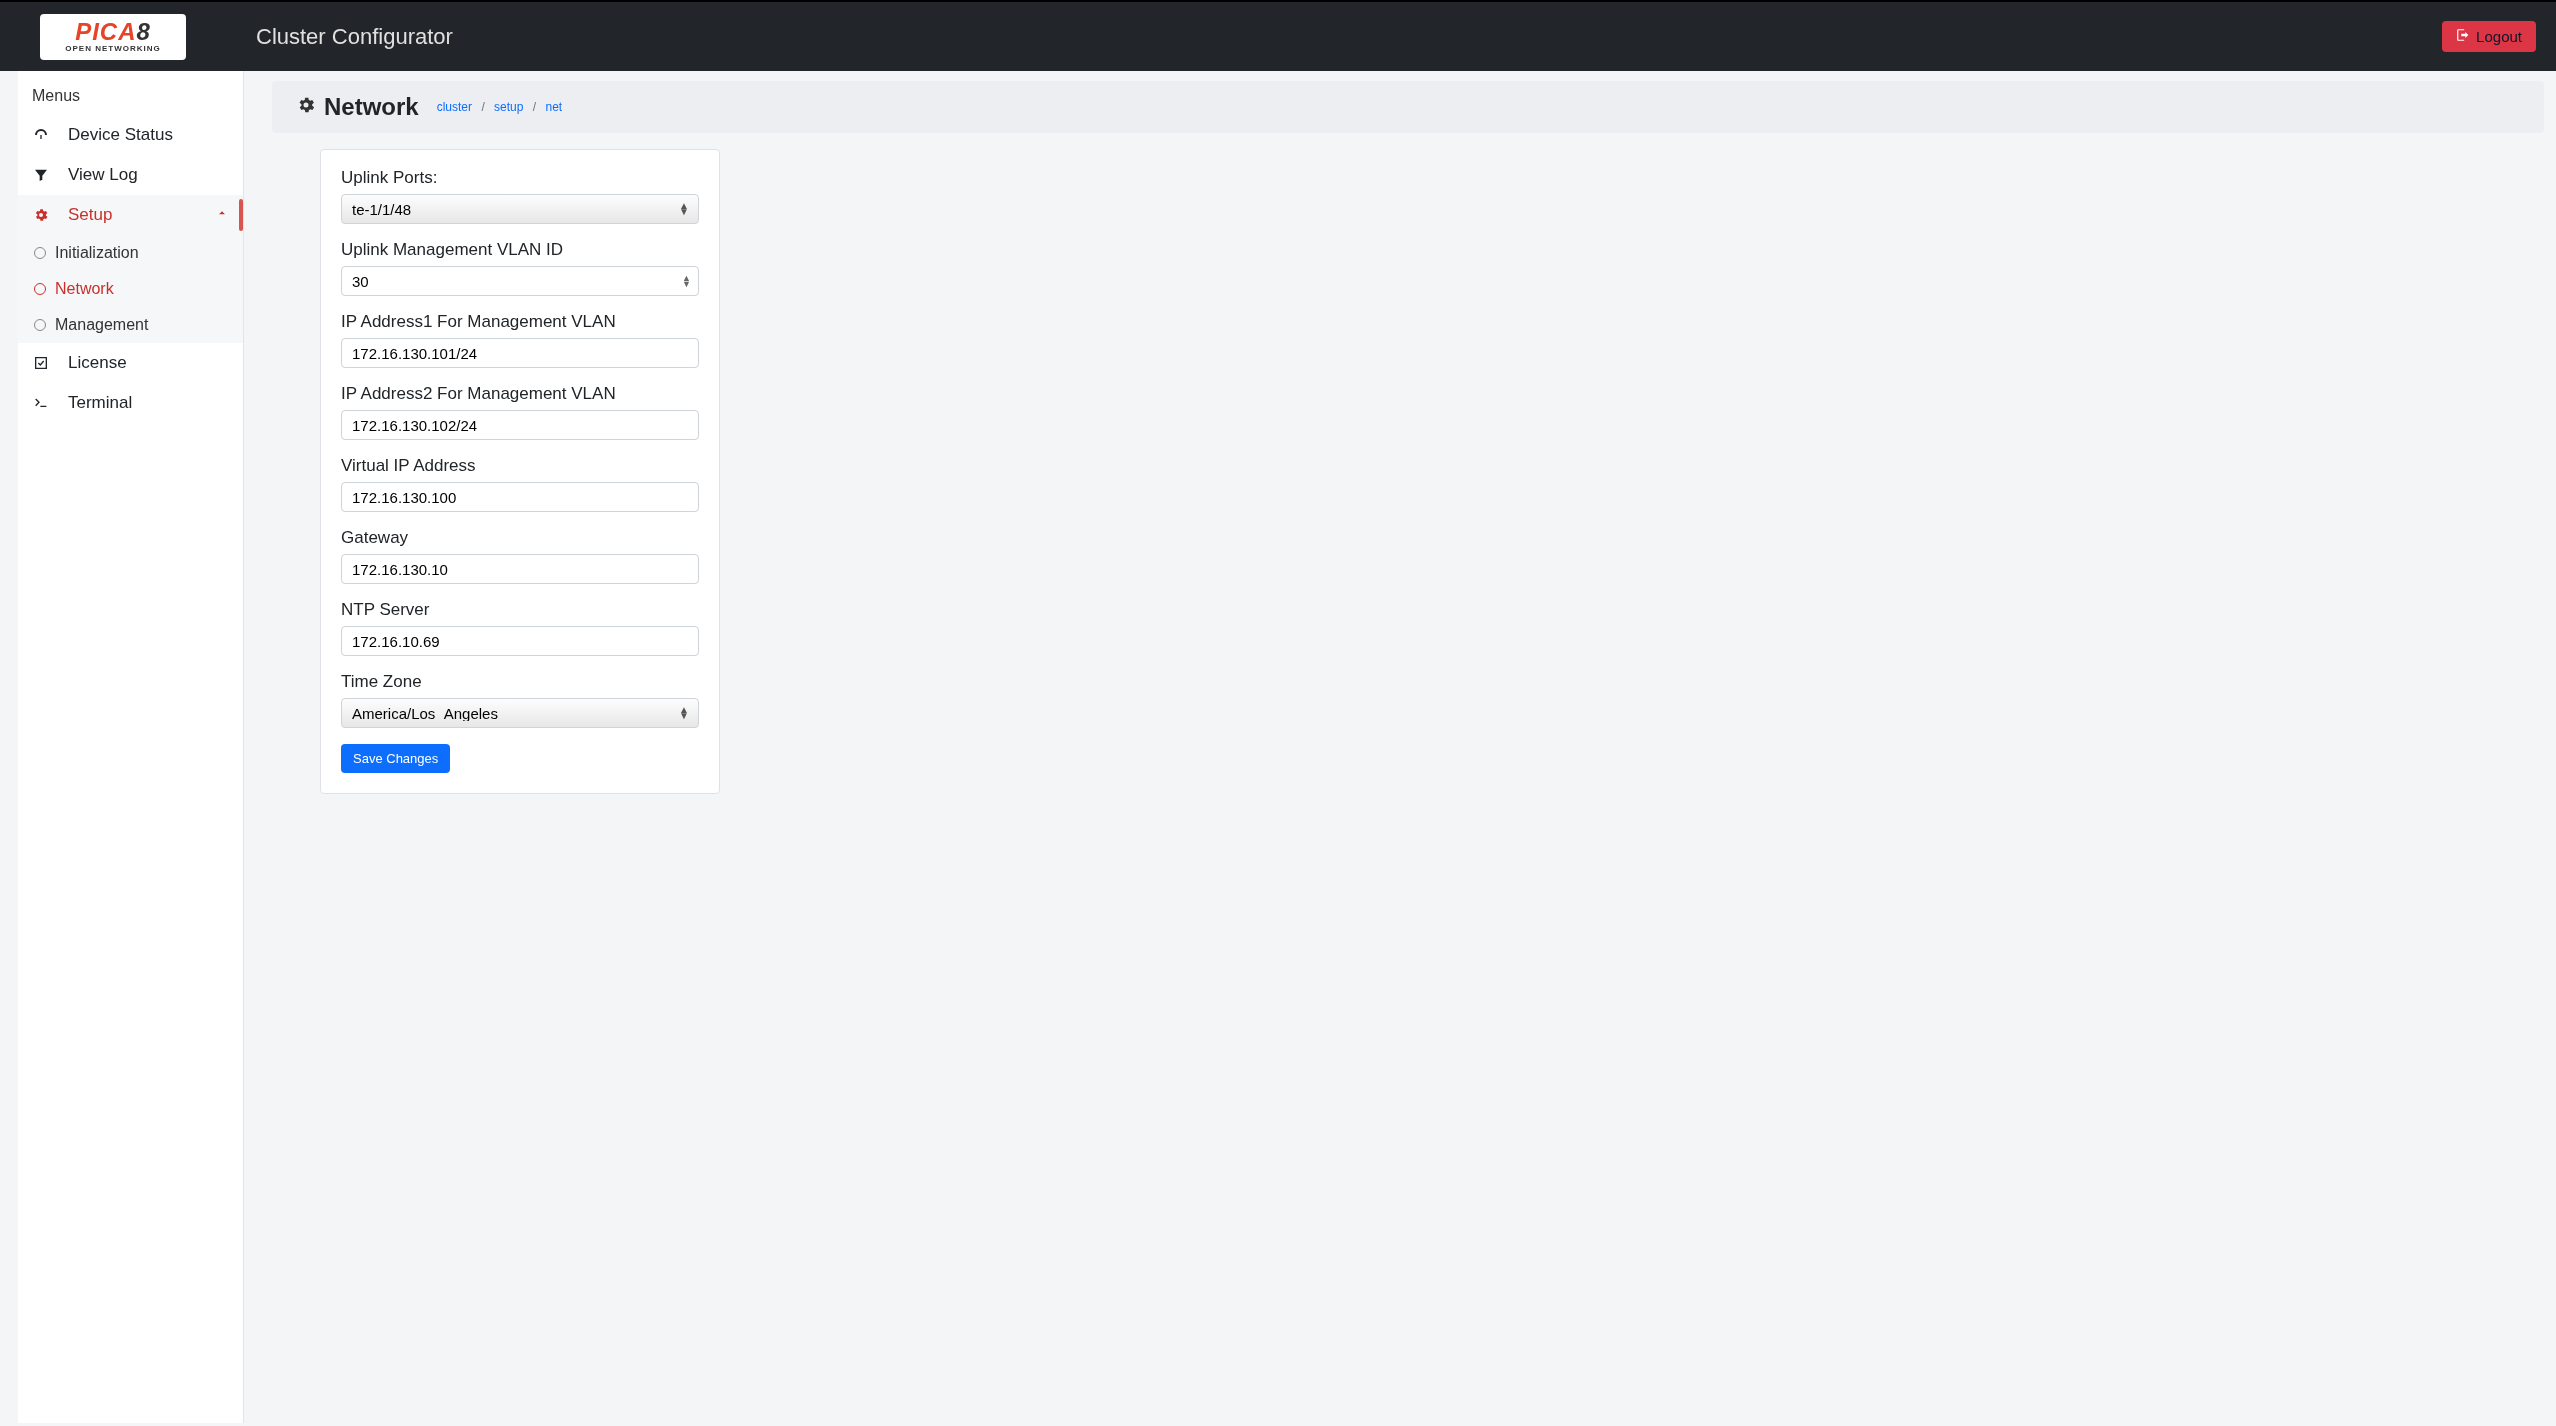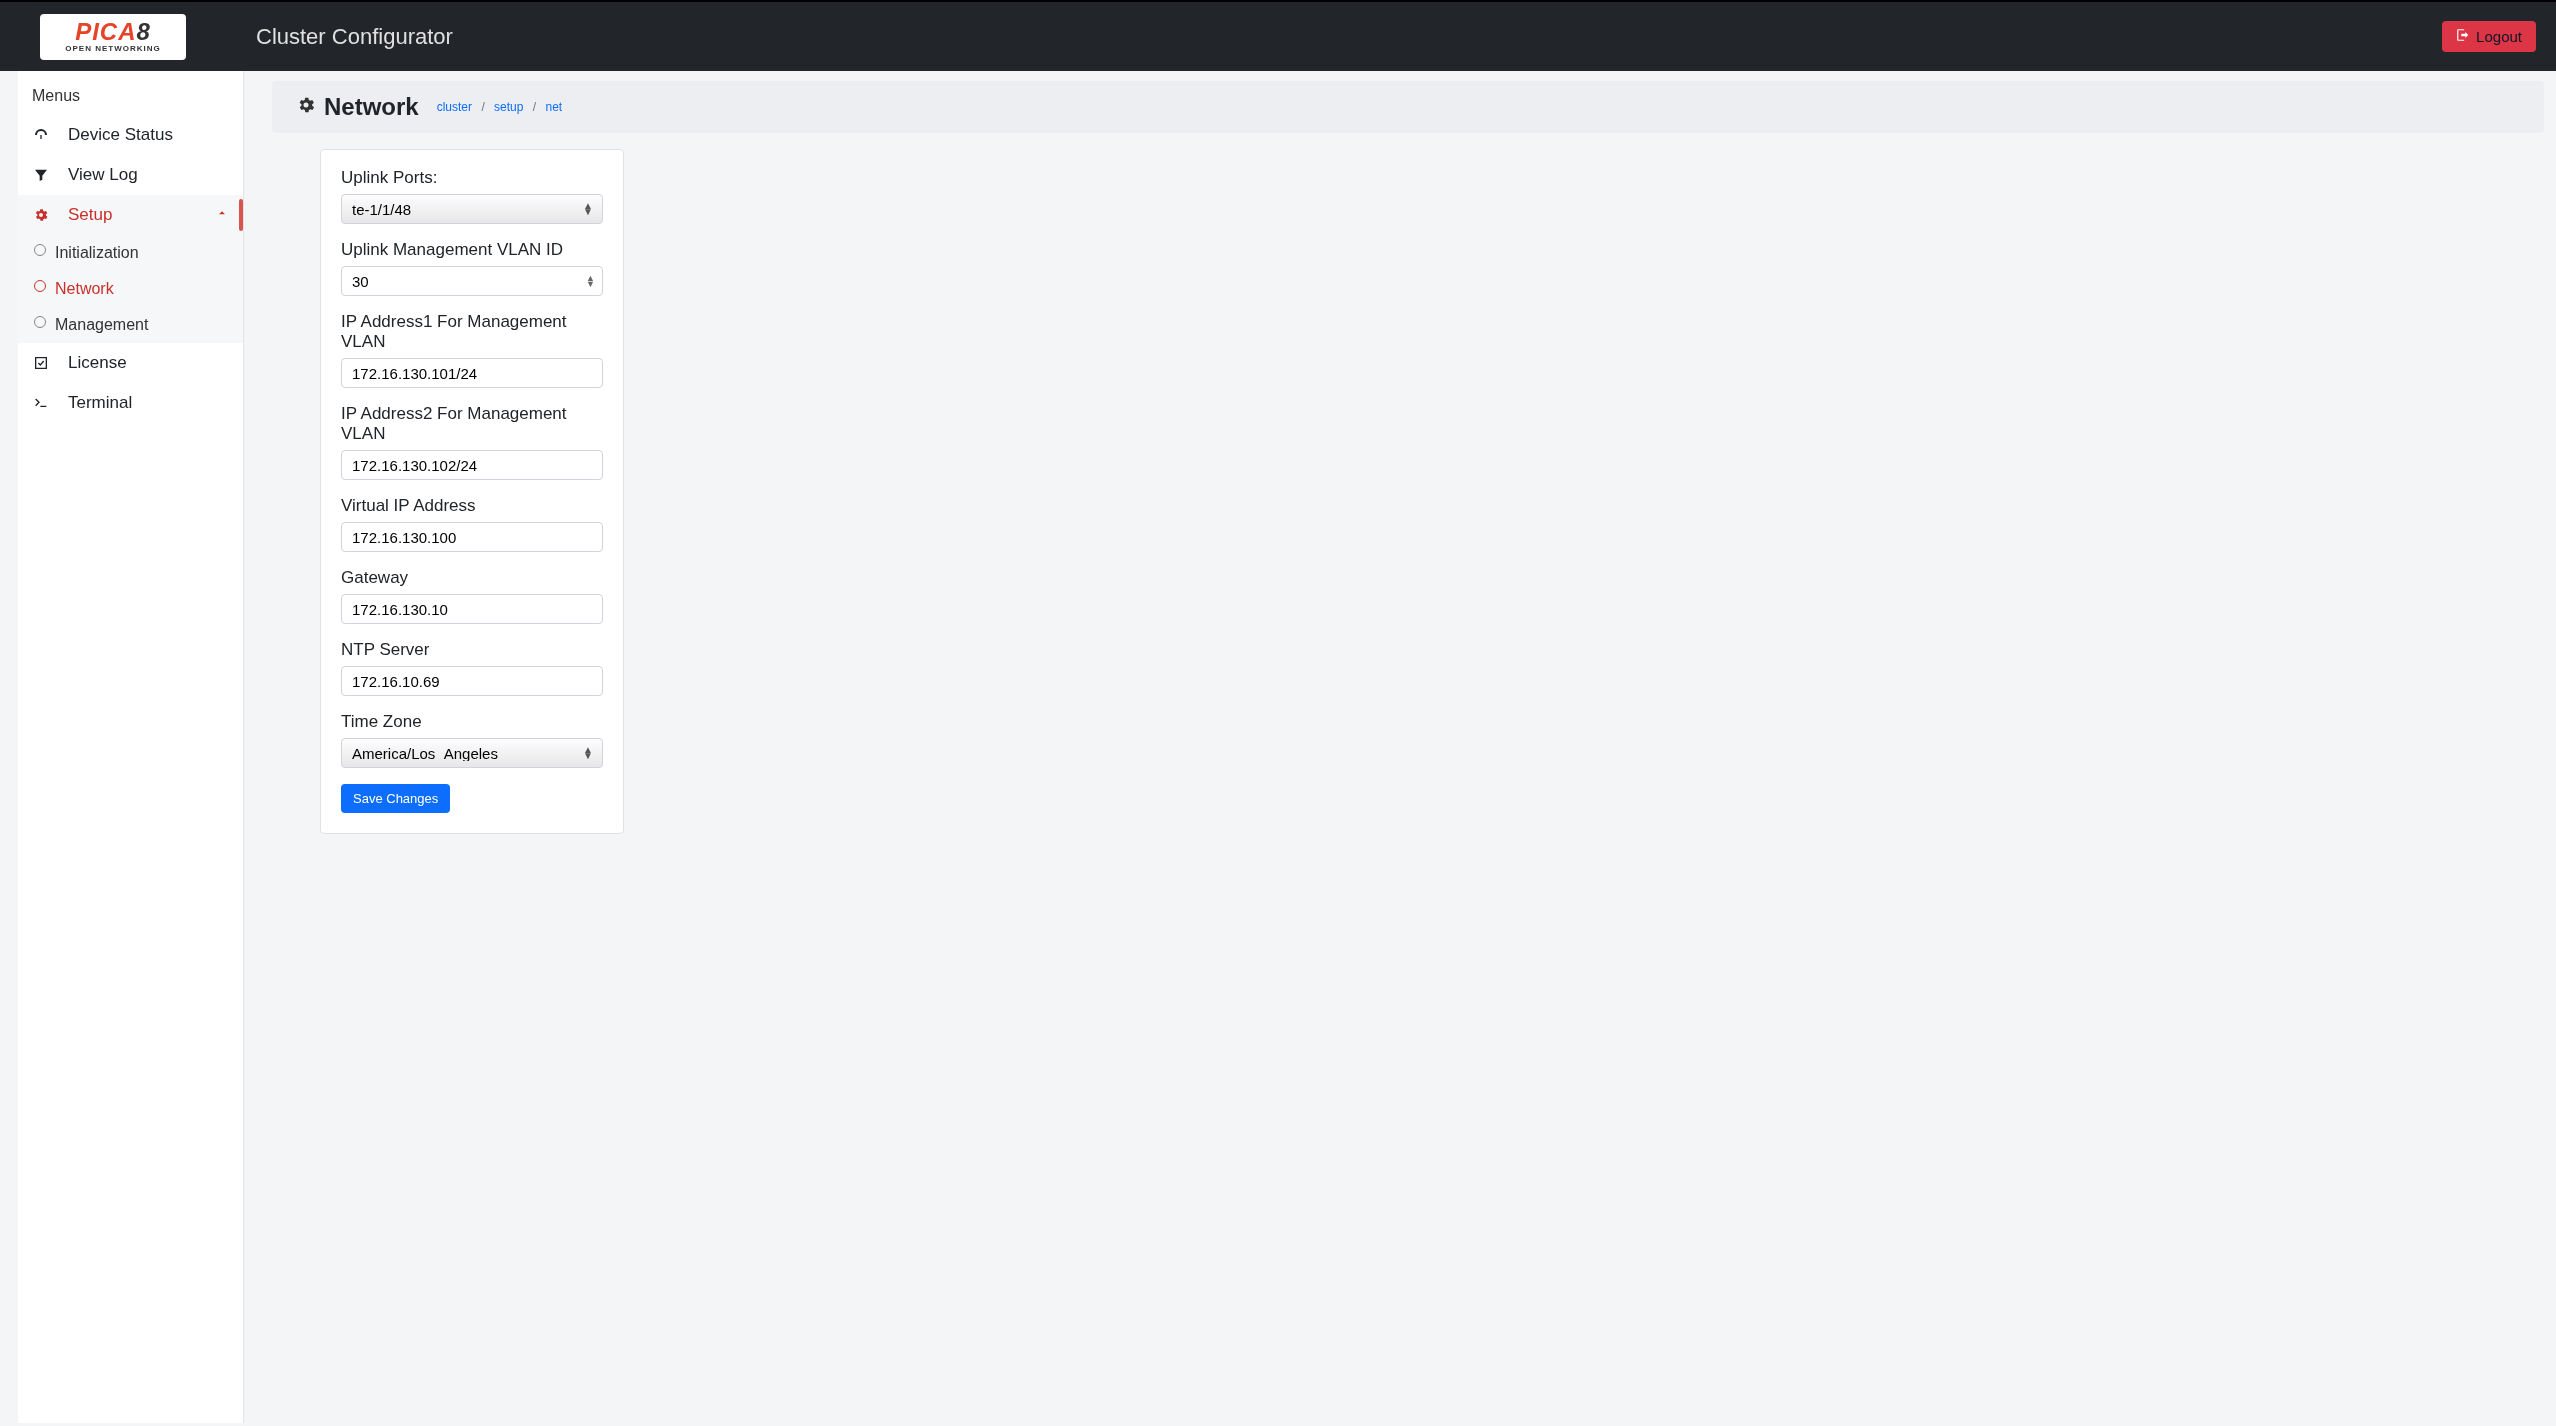--- a/index.html
+++ b/index.html
@@ -85,20 +85,21 @@
     right: 0; top: 4px; bottom: 4px;
     width: 4px;
     background: #d9534f;
     border-radius: 2px;
   }
   .side-item .ico { width: 18px; display:flex; justify-content:center; }
   .side-item .ico svg { width: 16px; height: 16px; fill: currentColor; }
   .side-item .chev { margin-left: auto; }
   .side-sub {
     display: flex;
+    align-items: center;
     padding: 9px 14px 9px 16px;
     font-size: 16px;
     color: #333;
     cursor: pointer;
     gap: 9px;
     background: #f6f7f8;
   }
   .side-sub .circ {
     width: 12px; height: 12px; border-radius: 50%;
     border: 1.6px solid #888;
@@ -127,21 +128,21 @@
   }
   .page-title svg { width: 20px; height: 20px; fill: #333; }
   .breadcrumb { font-size: 12px; }
   .breadcrumb a { color: #0d6efd; text-decoration: none; cursor: pointer; }
   .breadcrumb span.sep { color: #6c757d; padding: 0 6px; }
 
   .card {
     background: #fff;
     border: 1px solid #dee2e6;
     border-radius: 4px;
-    width: 304px;
+    width: 400px;
     margin-top: 16px;
     margin-left: 48px;
     padding: 18px 20px 20px 20px;
   }
   .form-label { font-size: 17px; margin-bottom: 6px; display: block; }
   .form-group { margin-bottom: 16px; }
   .form-control, .form-select {
     width: 100%;
     border: 1px solid #ced4da;
     border-radius: 4px;

